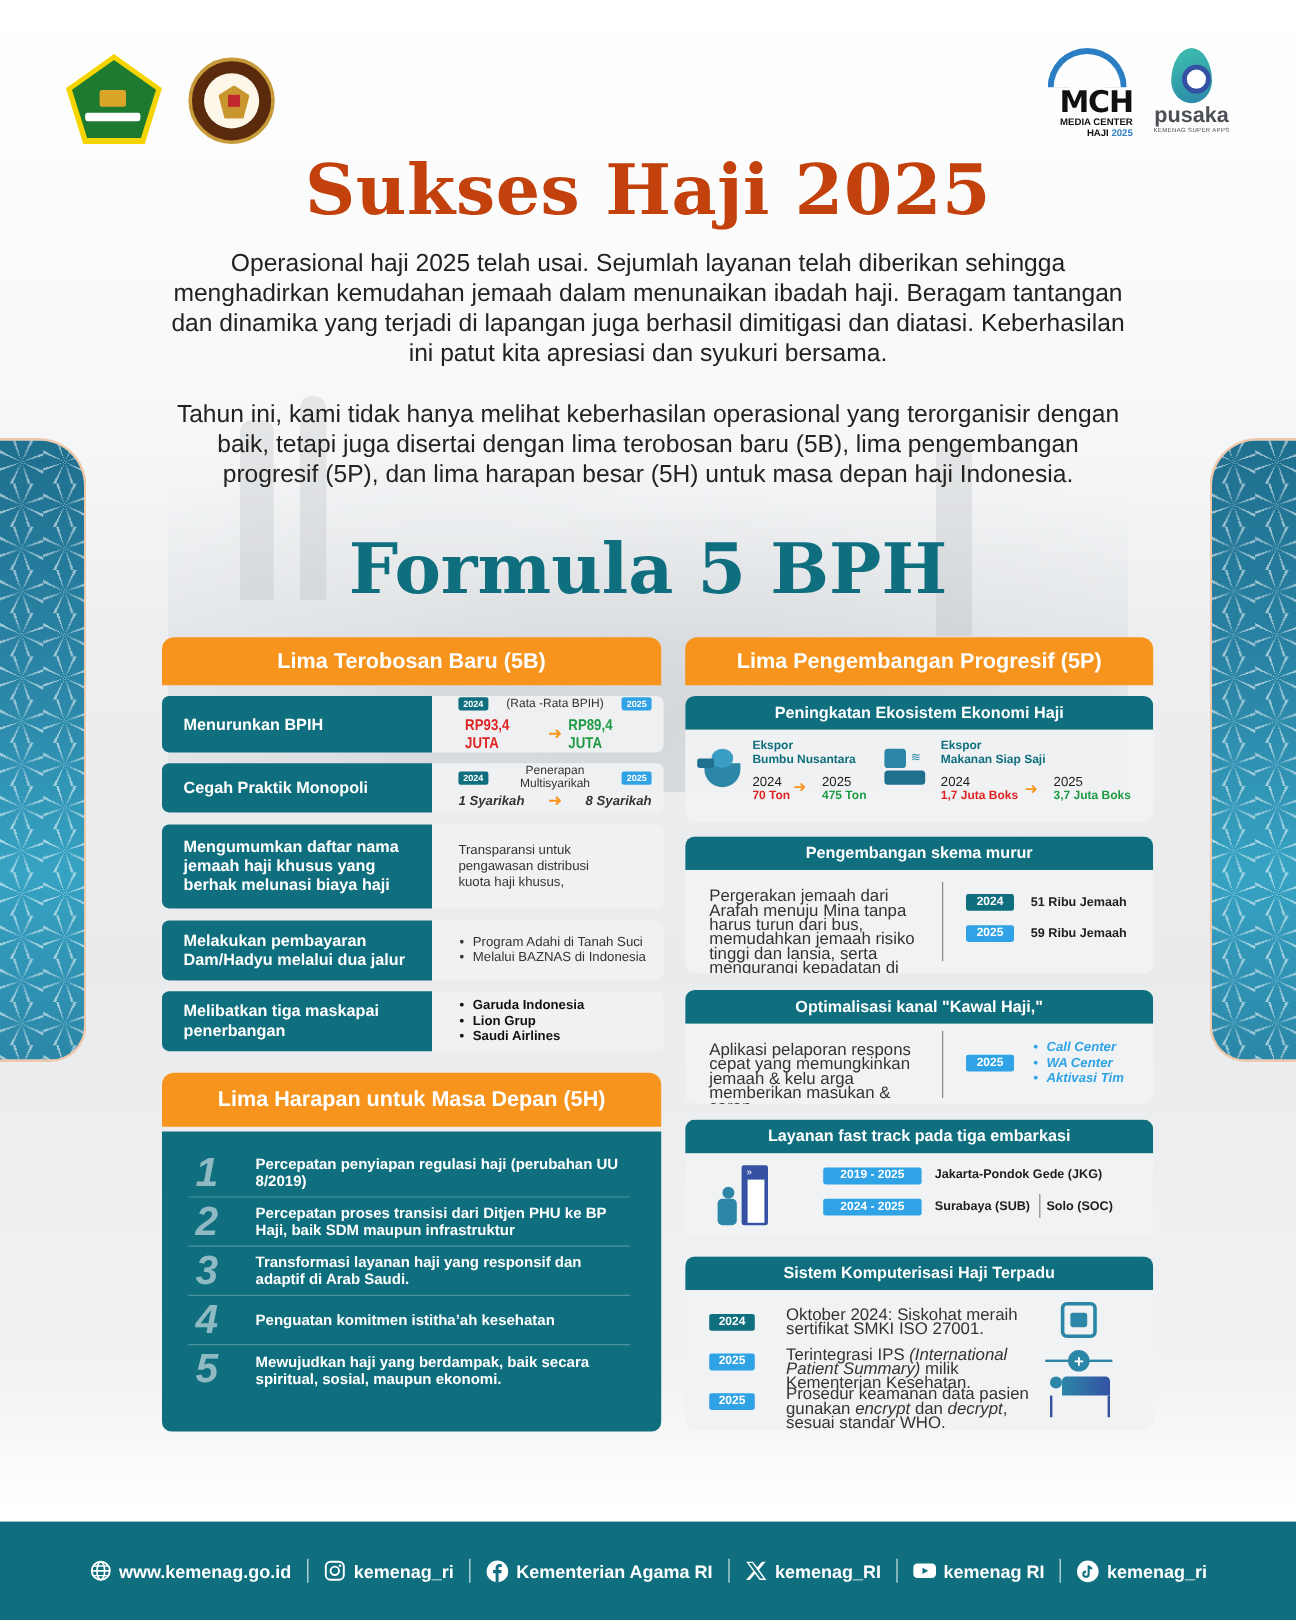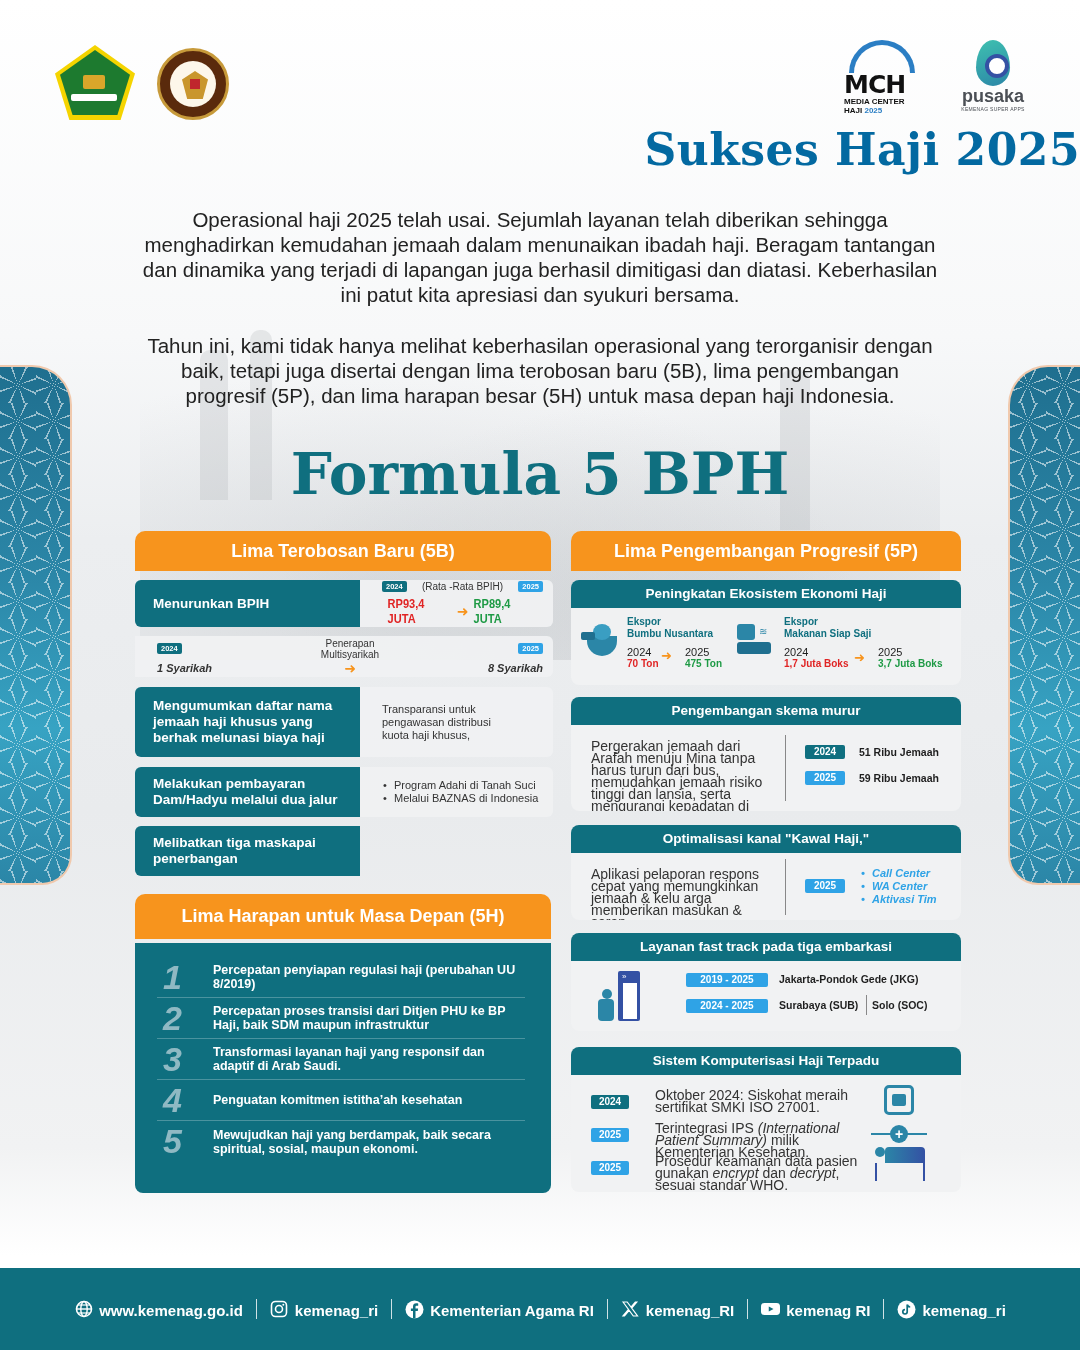--- a/index.html
+++ b/index.html
@@ -43,34 +43,34 @@
   .kemenag .book { position: absolute; left: 28px; top: 30px; width: 22px; height: 14px; background: #d9a62a; border-radius: 2px; }
   .kemenag .ribbon { position: absolute; left: 16px; top: 49px; width: 46px; height: 7px; background: #fff; border-radius: 2px; }
   .bph {
     left: 157px; top: 48px; width: 72px; height: 72px; border-radius: 50%;
     background: #5a2a0c; border: 3px solid #c79a3a;
   }
   .bph .in { position: absolute; left: 10px; top: 10px; right: 10px; bottom: 10px; border-radius: 50%; background: #fdf7ea; }
   .bph .eagle { position: absolute; left: 22px; top: 20px; width: 26px; height: 28px; background: #c9962d; clip-path: polygon(50% 0, 100% 30%, 80% 100%, 20% 100%, 0 30%); }
   .bph .shield { position: absolute; left: 30px; top: 28px; width: 10px; height: 10px; background: #c0272d; }
 
-  .mch { left: 844px; top: 40px; width: 76px; height: 86px; text-align: left; }
+  .mch { left: 868px; top: 40px; width: 76px; height: 86px; text-align: right; }
   .mch .arch { width: 66px; height: 33px; margin: 0 auto; border: 5px solid #2b7ec4; border-bottom: none; border-radius: 33px 33px 0 0; }
   .mch .big { font-family: "DejaVu Sans", sans-serif; font-weight: 900; font-size: 25px; line-height: 24px; color: #111; letter-spacing: -1px; }
   .mch .sub { font-size: 8px; font-weight: 700; line-height: 9px; color: #111; }
   .mch .sub .yr { color: #2b7ec4; }
   .pusaka { left: 957px; top: 40px; width: 72px; height: 86px; text-align: center; }
   .pusaka .drop { width: 34px; height: 46px; margin: 0 auto; background: linear-gradient(160deg,#3fc1b0,#2b86a7); border-radius: 50% 50% 50% 50% / 60% 60% 40% 40%; position: relative; }
   .pusaka .drop::after { content:""; position:absolute; left: 9px; top: 14px; width: 16px; height: 16px; border: 4px solid #3451a4; border-radius: 50%; background: #fff; }
   .pusaka .name { font-size: 18px; font-weight: 700; color: #4b4f55; line-height: 20px; }
   .pusaka .tag { font-size: 5px; color: #4b4f55; letter-spacing: 0.3px; }
 
   .title {
-    position: absolute; left: 0; right: 0; top: 124px; text-align: right;
-    font-family: "DejaVu Serif", serif; font-weight: 700; font-size: 44px; color: #0369a1; letter-spacing: 0.5px;
+    position: absolute; left: 0; right: 0; top: 124px; text-align: center;
+    font-family: "DejaVu Serif", serif; font-weight: 700; font-size: 58px; color: #c2410c; letter-spacing: 0.5px;
   }
   .intro {
     position: absolute; left: 140px; right: 140px; text-align: center;
     font-size: 20.5px; line-height: 25px; color: #222;
   }
   .intro.p1 { top: 207px; }
   .intro.p2 { top: 333px; }
   .formula {
     position: absolute; left: 0; right: 0; top: 440px; text-align: center;
     font-family: "DejaVu Serif", serif; font-weight: 700; font-size: 58px; color: #0f6f7f;
@@ -195,20 +195,21 @@
     </div>
     <div class="cmp-bot">
       <span class="cond red">RP93,4 JUTA</span>
       <span class="arrow">➜</span>
       <span class="cond green">RP89,4 JUTA</span>
     </div>
   </div>
 </div>
 
 <div class="row5b" style="top:636px; height:41px;">
+  <div class="lbl">Cegah Praktik Monopoli</div>
   <div class="val">
     <div class="cmp-top">
       <span class="yr-chip dark">2024</span>
       <span class="cmp-mid"><span>Penerapan</span><br><span>Multisyarikah</span></span>
       <span class="yr-chip light">2025</span>
     </div>
     <div class="cmp-bot" style="margin-top:0; font-weight:700; font-style:italic; font-size:11px;">
       <span>1 Syarikah</span>
       <span class="arrow">➜</span>
       <span>8 Syarikah</span>
@@ -228,20 +229,27 @@
   <div class="val">
     <ul class="bul">
       <li>Program Adahi di Tanah Suci</li>
       <li>Melalui BAZNAS di Indonesia</li>
     </ul>
   </div>
 </div>
 
 <div class="row5b" style="top:826px; height:50px;">
   <div class="lbl">Melibatkan tiga maskapai penerbangan</div>
+  <div class="val">
+    <ul class="bul bold">
+      <li>Garuda Indonesia</li>
+      <li>Lion Grup</li>
+      <li>Saudi Airlines</li>
+    </ul>
+  </div>
 </div>
 
 <div class="head5h">Lima Harapan untuk Masa Depan (5H)</div>
 <div class="body5h">
   <div class="h-item">
       <div class="h-num">1</div>
       <div class="h-txt">Percepatan penyiapan regulasi haji (perubahan UU 8/2019)</div>
     </div>
   <div class="h-item">
       <div class="h-num">2</div>

